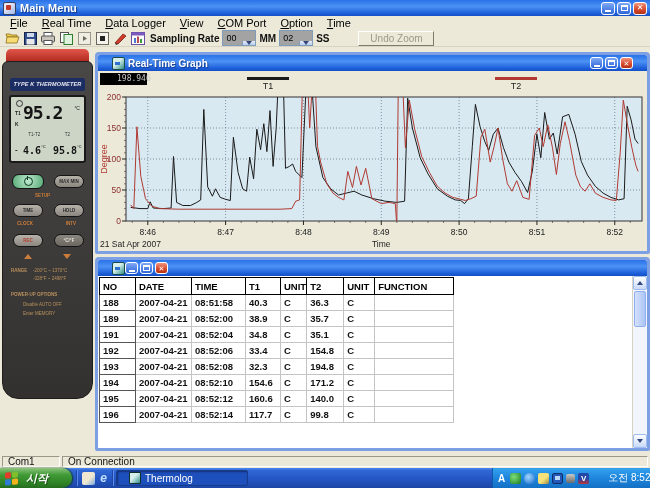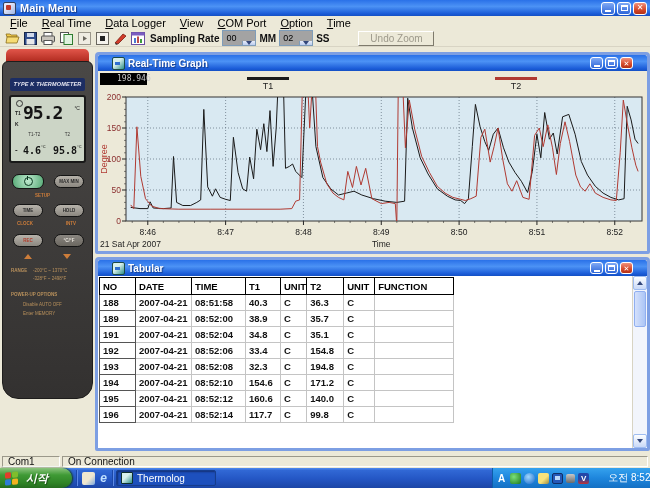--- a/index.html
+++ b/index.html
@@ -120,22 +120,22 @@
     background:linear-gradient(180deg,#8cc47e 0%,#3f9a35 35%,#2f8426 75%,#256d1e 100%);
     display:flex;align-items:center;padding-left:5px;box-sizing:border-box;box-shadow:1px 0 2px #123a0e}
   .flag{width:13px;height:13px;display:grid;grid-template-columns:1fr 1fr;grid-template-rows:1fr 1fr;gap:1px;transform:skewY(-6deg)}
   .flag i{border-radius:1.5px}
   .f1{background:#e23d2b}.f2{background:#7fbe2c}.f3{background:#2e7cd6}.f4{background:#f3b31f}
   .start-label{color:#fff;font-weight:bold;font-style:italic;font-size:11px;margin-left:8px;text-shadow:1px 1px 1px #1d4d18}
   .qdiv{position:absolute;top:2px;width:1px;height:16px;background:#1b47a8;box-shadow:1px 0 0 #5d8ae6}
   .qicon{position:absolute;top:4px;width:13px;height:13px;border-radius:2px}
   .q1{background:linear-gradient(135deg,#efe7cf 55%,#7aa7e0)}
   .q2{background:transparent;color:#bfe0ff;font-size:12px;font-weight:bold;font-style:italic;line-height:13px;text-align:center}
-  .taskbtn{position:absolute;left:116px;top:2px;width:100px;height:16px;background:#1d50bd;border:1px solid #163d8c;
-    border-radius:2px;display:flex;align-items:center;padding:0 4px;box-sizing:border-box;box-shadow:inset 1px 1px 2px #142f73}
+  .taskbtn{position:absolute;left:116px;top:2px;width:132px;height:16px;background:#1d50bd;border:1px solid #163d8c;
+    border-radius:2px;display:flex;align-items:center;padding:0 12px;box-sizing:border-box;box-shadow:inset 1px 1px 2px #142f73}
   .taskbtn .ic{width:10px;height:10px;background:linear-gradient(135deg,#d8f0ec 40%,#2e8f88);border:1px solid #10302c;border-radius:1px;flex:0 0 auto}
   .taskbtn .tl{color:#fff;font-size:10px;margin-left:4px;white-space:nowrap;overflow:hidden}
   .tray{position:absolute;right:0;top:0;height:20px;width:158px;background:linear-gradient(180deg,#35a2ee 0%,#1e86dd 50%,#1470c4 100%);
     border-left:1px solid #0d5ca8;display:flex;align-items:center;gap:3px;padding:0 5px;box-sizing:border-box}
   .ime{color:#fff;font-weight:bold;font-size:10px;margin-right:2px}
   .tic{width:11px;height:11px;border-radius:2px;flex:0 0 auto;position:relative}
   .t1{background:radial-gradient(circle at 35% 35%,#7ae07a,#1d7a1d)}
   .t2{background:radial-gradient(circle at 40% 35%,#9fd8ff,#1565c8);border-radius:50%}
   .t3{background:linear-gradient(135deg,#f7e27a 55%,#9a8a45)}
   .t4{background:#2458b8;border:1px solid #0f2e66;box-sizing:border-box}
@@ -408,21 +408,20 @@
             <text x="2" y="154" fill="#222" font-size="8.5">21 Sat Apr 2007</text>
             <text x="283.2760180995475" y="154" fill="#222" font-size="8.5" text-anchor="middle">Time</text>
           </svg>
       </div>
     </div>
   </div>
 
   <div class="win twin">
     <div class="win-title">
       <span class="wicon"></span>
-      <span class="tt">Tabular</span>
       <span class="wbtns">
         <span class="wbtn sm bmin">
             <i class="glyph-min"></i>
           </span>
         <span class="wbtn sm bmax">
             <i class="glyph-max"></i>
           </span>
         <span class="wbtn sm bclose">
             <span>✕</span>
           </span>

